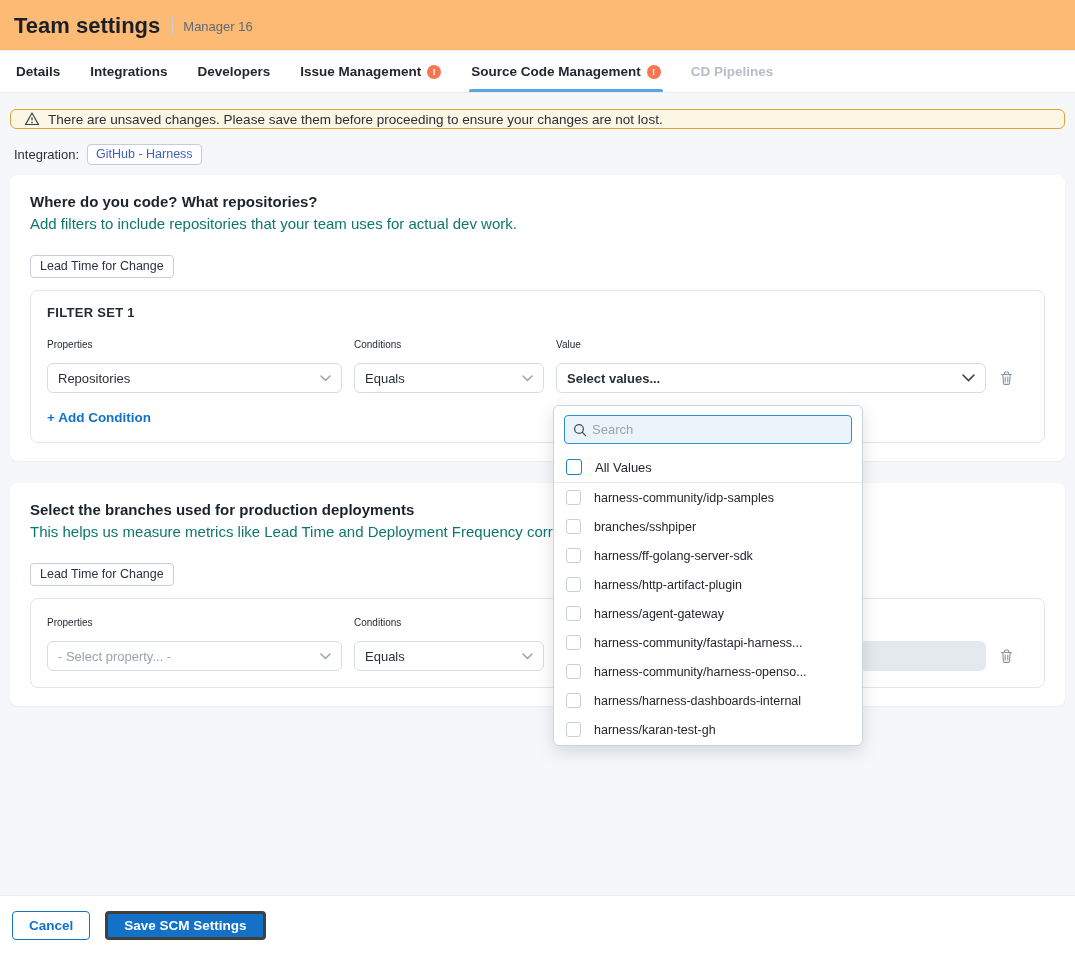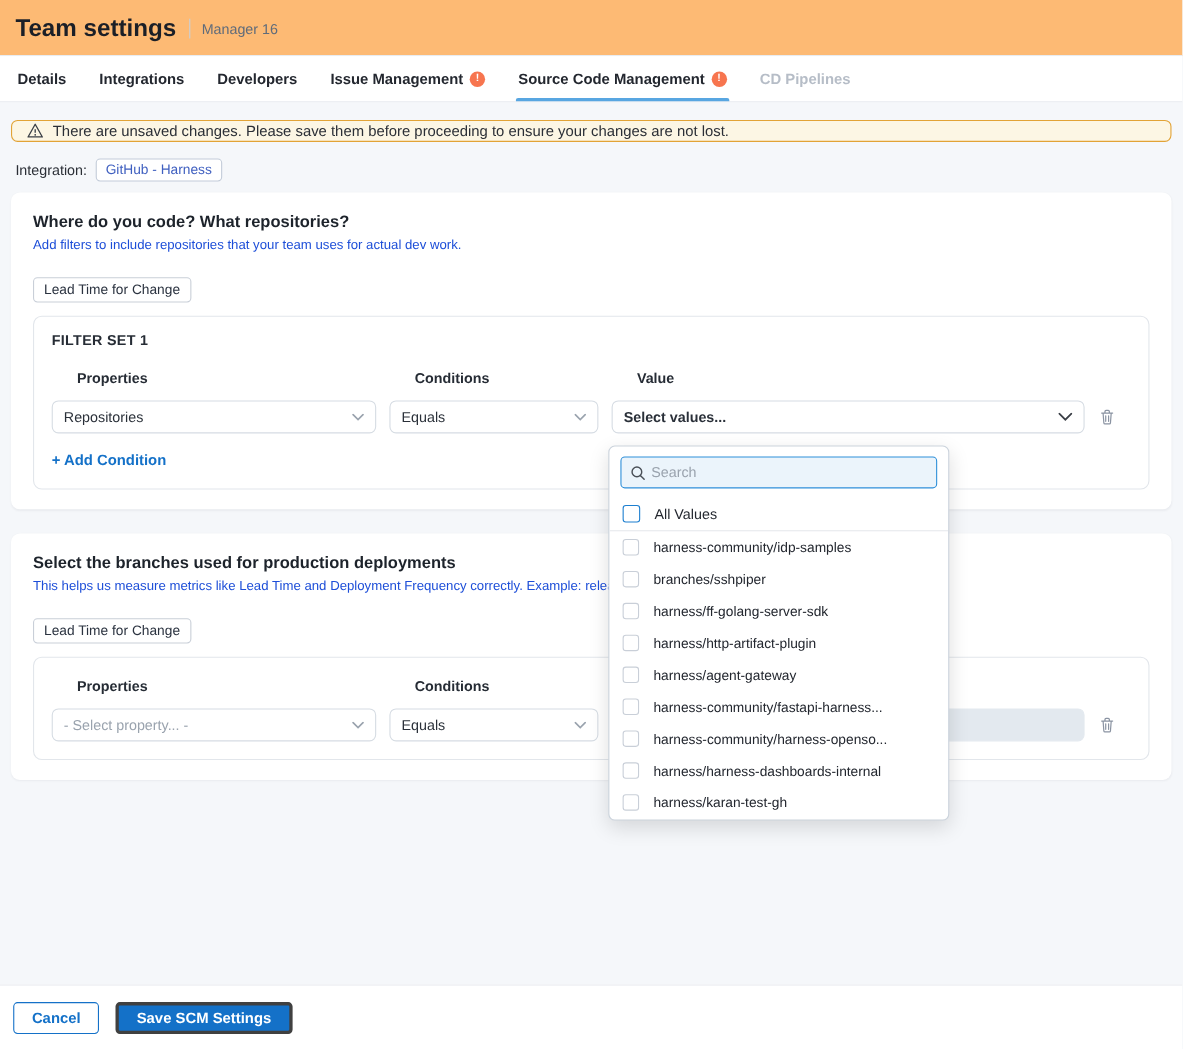--- a/index.html
+++ b/index.html
@@ -21,26 +21,26 @@
   .tab-badge { width:14px; height:14px; border-radius:50%; background:#F7754F; color:#fff; font-size:9.5px; font-weight:bold; display:flex; align-items:center; justify-content:center; }
   
   .main { padding:0 10px; }
   .warning-banner { margin-top:16px; background:#FCF6E4; border:1px solid #E2A336; border-radius:6px; padding:1px 13px; display:flex; align-items:center; gap:8px; font-size:13.5px; color:#2B2F36; }
   .integration-row { margin:15px 0 0 4px; display:flex; align-items:center; gap:8px; font-size:13px; color:#2B2F36; }
   .integration-chip { border:1px solid #C3CCD9; border-radius:4px; padding:2px 8px 3px; font-size:12.5px; color:#4060C0; background:#fff; }
   .card { background:#fff; border-radius:8px; padding:18px 20px; box-shadow:0 1px 2px rgba(16,24,40,.05); }
   .card.first { margin-top:10px; }
   .card.second { margin-top:22px; }
   .section-title { font-size:15px; font-weight:bold; color:#1D232B; }
-  .section-sub { font-size:12px; color:#1d4ed8; margin-top:5px; }
+  .section-sub { font-size:15px; color:#0f766e; margin-top:5px; }
   .metric-chip { display:inline-block; margin-top:23px; border:1px solid #C9CFD8; border-radius:4px; background:#fff; padding:3px 9px 4px; font-size:12.5px; color:#2B3340; }
   .filter-card { margin-top:12px; border:1px solid #E2E6EB; border-radius:8px; padding:14px 16px 16px; }
   .filterset-title { font-size:13px; font-weight:bold; letter-spacing:.3px; color:#262C35; }
   .col-headers, .field-row { display:flex; align-items:center; }
-  .col-headers { margin-top:19px; font-size:13px; font-weight:700; color:#262C35;margin-left:23px; }
+  .col-headers { margin-top:19px; font-size:10px; font-weight:400; color:#262C35; }
   .col-prop { width:295px; margin-right:12px; }
   .col-cond { width:190px; margin-right:12px; }
   .col-val  { width:430px; }
   .field-row { margin-top:13px; }
   .select { height:30px; border:1px solid #D6DCE3; border-radius:6px; background:#fff; display:flex; align-items:center; padding:0 10px; font-size:13px; color:#2A3039; justify-content:space-between; cursor:pointer; }
   .select .ph { color:#9AA3AE; }
   .select.strong { font-weight:600; }
   .select.disabled { background:#E3E9EF; border-color:#E3E9EF; cursor:default; }
   .chev { flex:0 0 auto; margin-left:8px; }
   .trash-btn { margin-left:auto; margin-right:12px; background:none; border:none; cursor:pointer; padding:2px; display:flex; }

